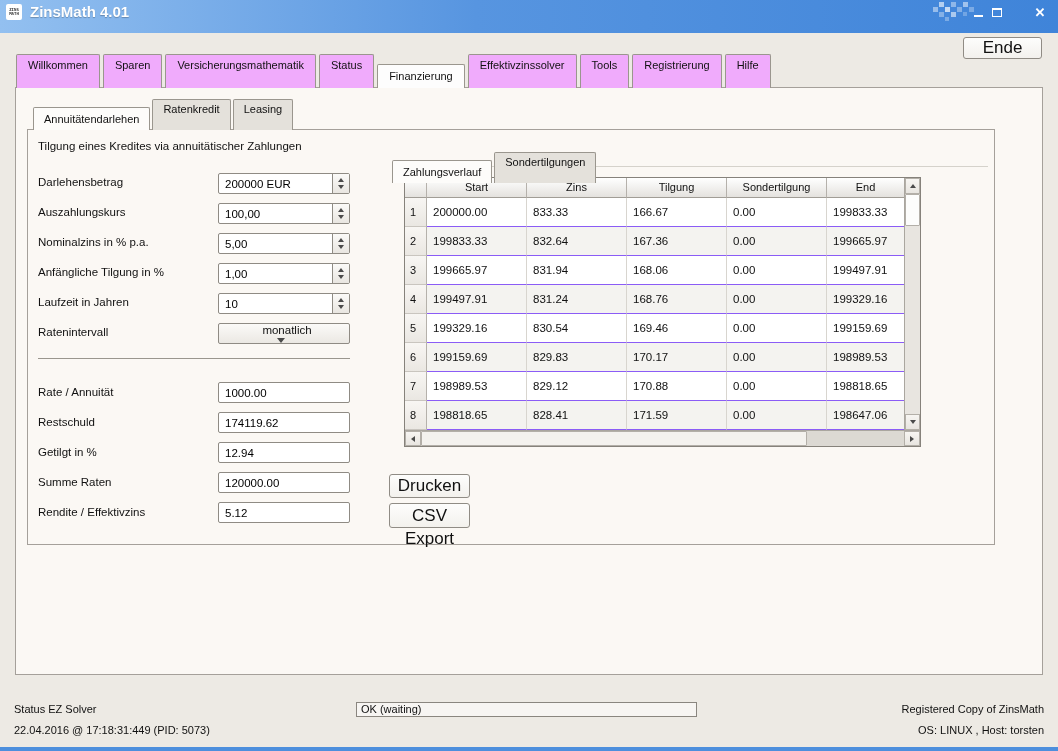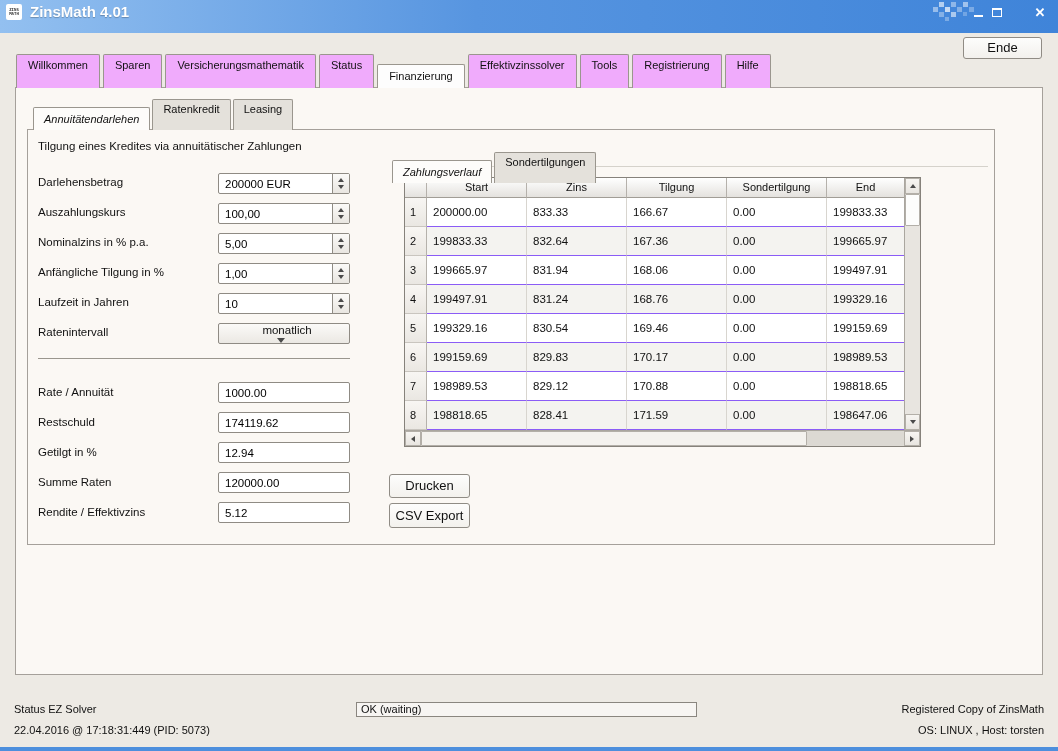--- a/index.html
+++ b/index.html
@@ -24,39 +24,39 @@
                text-shadow:0 1px 1px rgba(0,0,0,.25); }
   .mosaic { position:absolute; left:933px; top:2px; }
   .win-btn { position:absolute; top:0; height:24px; width:18px; display:flex; align-items:center;
              justify-content:center; color:#fff; cursor:default; }
   .btn-min { left:969px; } .btn-max { left:988px; } .btn-close { left:1031px; font-size:13px; font-weight:bold; }
   .glyph-min { width:9px; height:2px; background:#fff; margin-top:8px; }
   .glyph-max { width:10px; height:9px; border:1px solid #fff; border-top:2px solid #fff; }
 
   
   .pushbtn { position:absolute; background:linear-gradient(#fdfdfc,#f3f1ed); border:1px solid #908c85;
-             border-radius:3px; font-size:13px; text-align:center; color:#111; }
+             border-radius:3px; font-size:17px; text-align:center; color:#111; }
   .ende { left:963px; top:37px; width:79px; height:22px; line-height:20px; }
   .drucken { left:389px; top:474px; width:81px; height:24px; line-height:22px; }
   .csv { left:389px; top:503px; width:81px; height:25px; line-height:23px; }
 
   
   .maintabs { position:absolute; left:16px; top:64px; height:24px; display:flex; align-items:flex-end; z-index:5; }
   .tab { height:34px; line-height:20px; padding:0 11px; font-size:11px; background:#f0abfc;
          border:1px solid #9a968e; border-bottom:none; border-radius:2px 2px 0 0; margin-right:3px; }
   .tab.active { height:24px; line-height:23px; background:#fdfdfd; position:relative; z-index:6; }
 
   .panel { position:absolute; left:15px; top:87px; width:1028px; height:588px;
            background:#fbf8f4; border:1px solid #a5a09a; }
 
   
   .subtabs { position:absolute; left:33px; top:107px; height:23px; display:flex; align-items:flex-end; z-index:5; }
   .stab { height:31px; line-height:18px; padding:0 10px; font-size:11px; background:#e4e1db;
           border:1px solid #9a968e; border-bottom:none; border-radius:2px 2px 0 0; margin-right:2px; }
-  .stab.active { height:23px; line-height:22px; background:#fdfcfa; z-index:6;font-style:italic; }
+  .stab.active { height:23px; line-height:22px; background:#fdfcfa; z-index:6; }
   .subpanel { position:absolute; left:27px; top:129px; width:968px; height:416px; border:1px solid #a5a09a; }
 
   .desc { position:absolute; left:38px; top:140px; font-size:11.5px; }
 
   .flabel { position:absolute; left:38px; font-size:11.5px; white-space:nowrap; }
 
   .spinbox { position:absolute; left:218px; width:132px; height:21px; background:#fff;
              border:1px solid #8f8b84; border-radius:2px; display:flex; }
   .spinbox input { flex:1; border:none; outline:none; background:transparent; font-size:11.5px;
                    padding-left:6px; font-family:"Liberation Sans",sans-serif; width:100px; }

